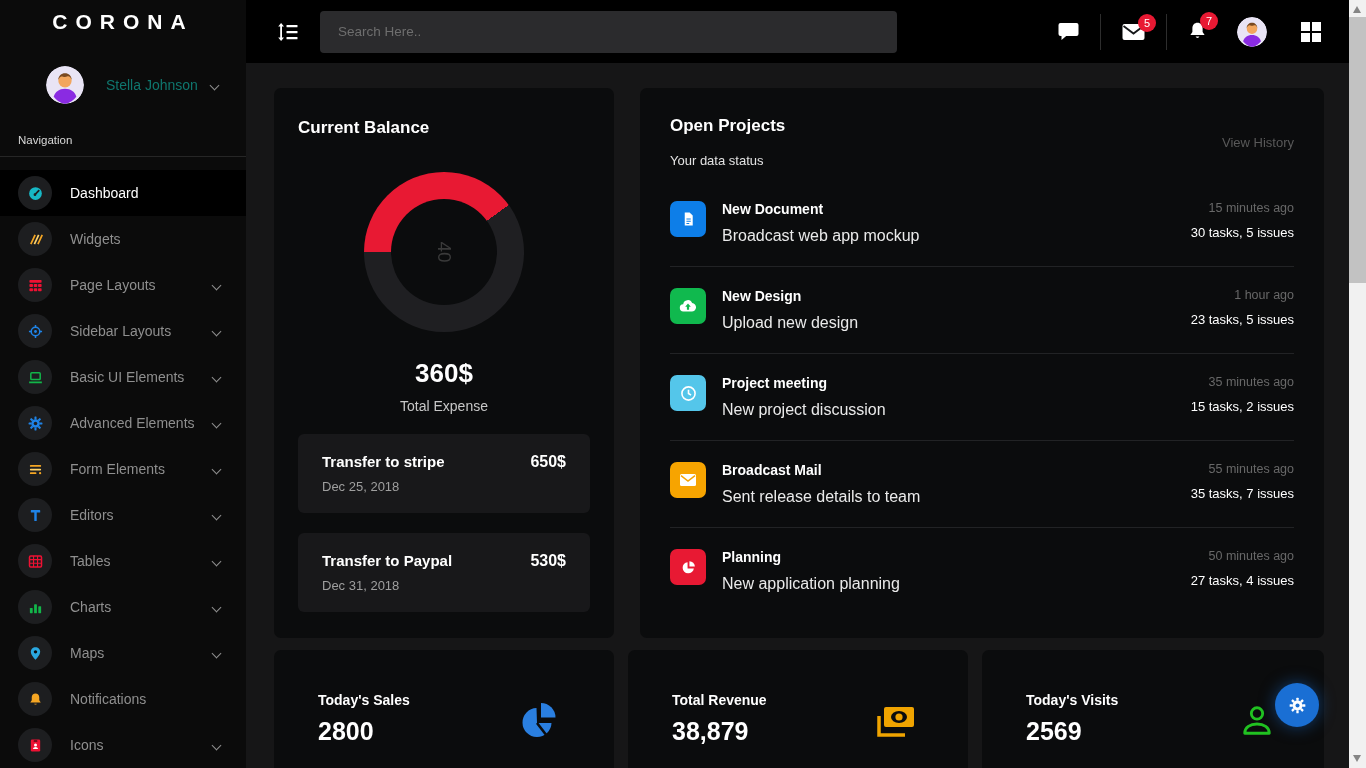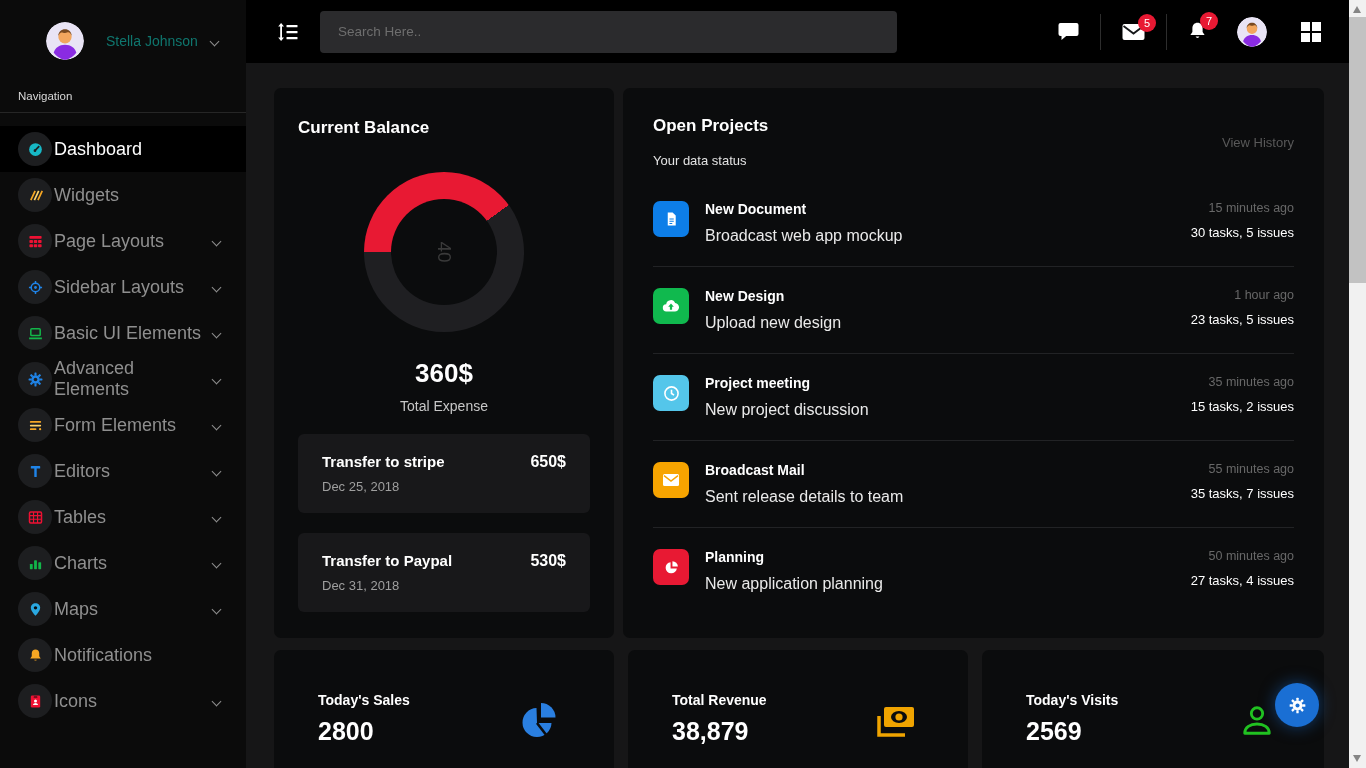--- a/index.html
+++ b/index.html
@@ -13,39 +13,39 @@
   .avatar{width:38px;height:38px;border-radius:50%;overflow:hidden;flex-shrink:0}
   .profile-name{margin-left:22px;font-size:14px;color:#0f766e}
   .chev{width:7px;height:7px;border-right:1.7px solid #8f8f8f;border-bottom:1.7px solid #8f8f8f;transform:rotate(45deg);display:inline-block}
   .profile .chev{margin-left:auto;margin-right:2px}
   .nav-label{padding:30px 0 10px 18px;font-size:11.5px;font-weight:400;color:#d8d8d8}
   .nav-divider{border-bottom:1px solid #262626;margin:0}
   .menu{margin-top:13px}
   .menu-item{height:46px;display:flex;align-items:center;padding-left:18px;cursor:pointer}
   .menu-item.active{background:#000}
   .mi-icon{width:34px;height:34px;border-radius:50%;background:#1d1e20;display:flex;align-items:center;justify-content:center;flex-shrink:0}
-  .mi-label{margin-left:2px;font-size:18px;color:#8f8f8f;flex:1}
+  .mi-label{margin-left:18px;font-size:14px;color:#8f8f8f;flex:1}
   .menu-item.active .mi-label{color:#fff}
   .menu-item .chev{margin-right:26px}
 
   
   .main{flex:1;display:flex;flex-direction:column;min-width:0}
   .topbar{height:63px;background:#000;display:flex;align-items:center;padding:0 27px 0 31px;flex-shrink:0}
   .tb-toggle{margin-right:21px;display:flex;cursor:pointer}
   .tb-search{width:577px;height:42px;background:#2b2b2d;border:none;border-radius:4px;color:#ddd;font-size:13.5px;padding:0 18px;font-family:"Liberation Sans",sans-serif}
   .tb-search::placeholder{color:#6e6e6e}
   .tb-spacer{flex:1}
   .tb-btn{position:relative;display:flex;align-items:center;cursor:pointer}
   .tb-sep{width:1px;height:36px;background:#2d2d2d;margin:0 21px}
   .badge{position:absolute;top:-9px;right:-11px;width:18px;height:18px;border-radius:50%;background:#e81933;color:#fff;font-size:11px;display:flex;align-items:center;justify-content:center}
   .tb-avatar{width:30px;height:30px;border-radius:50%;overflow:hidden;margin-left:30px;cursor:pointer}
   .tb-grid{margin-left:33px;cursor:pointer;display:flex}
 
   .content{flex:1;background:#161617;padding:25px 25px 0 28px;overflow:hidden}
-  .row-top{display:flex;gap:9px}
+  .row-top{display:flex;gap:26px}
   .row-bottom{display:flex;gap:14px;margin-top:12px}
   .card{background:#0b0c0d;border-radius:7px}
 
   
   .balance-card{width:340px;height:550px;padding:30px 24px;flex-shrink:0}
   .card-title{font-size:17px;font-weight:700;color:#fff}
   .gauge{width:160px;height:160px;border-radius:50%;margin:34px auto 0;position:relative;
          background:conic-gradient(from 270deg,#e81933 0 144deg,#1f1f22 144deg 360deg)}
   .gauge-hole{position:absolute;inset:27px;border-radius:50%;background:#0b0c0d;display:flex;align-items:center;justify-content:center}
   .gauge-label{transform:rotate(90deg);font-size:19px;color:#3a3a3a}
@@ -90,20 +90,21 @@
   .sb-up{position:absolute;top:6px;left:4px;width:0;height:0;border-left:4.5px solid transparent;border-right:4.5px solid transparent;border-bottom:7px solid #858585}
   .sb-down{position:absolute;bottom:6px;left:4px;width:0;height:0;border-left:4.5px solid transparent;border-right:4.5px solid transparent;border-top:7px solid #858585}
   .sb-thumb{position:absolute;top:17px;left:0;width:17px;height:266px;background:#c2c2c2}
 </style>
 </head>
 <body>
 
 <div class="app">
 
   <aside class="sidebar">
+    <div class="brand">CORONA</div>
 
     <div class="profile">
       <span class="avatar">
         <svg viewBox="0 0 40 40" width="38" height="38">
             <circle cx="20" cy="20" r="20" fill="#e9e4f5"></circle>
             <path d="M20 24c-6 0-10.6 3.4-11.9 8.3A20 20 0 0 0 20 40a20 20 0 0 0 11.9-7.7C30.6 27.4 26 24 20 24z" fill="#8a2be2"></path>
             <circle cx="20" cy="15.5" r="7" fill="#f2a65e"></circle>
             <path d="M12.8 14.8c.3-4.4 3.4-7.1 7.2-7.1s6.9 2.7 7.2 7.1c-1-2.5-2-3.6-3-3.8-1.6-.4-2 .6-4.2.6s-3-1-4.4-.4c-1.2.5-2 1.7-2.8 3.6z" fill="#7a4a21"></path>
           </svg>
       </span>

